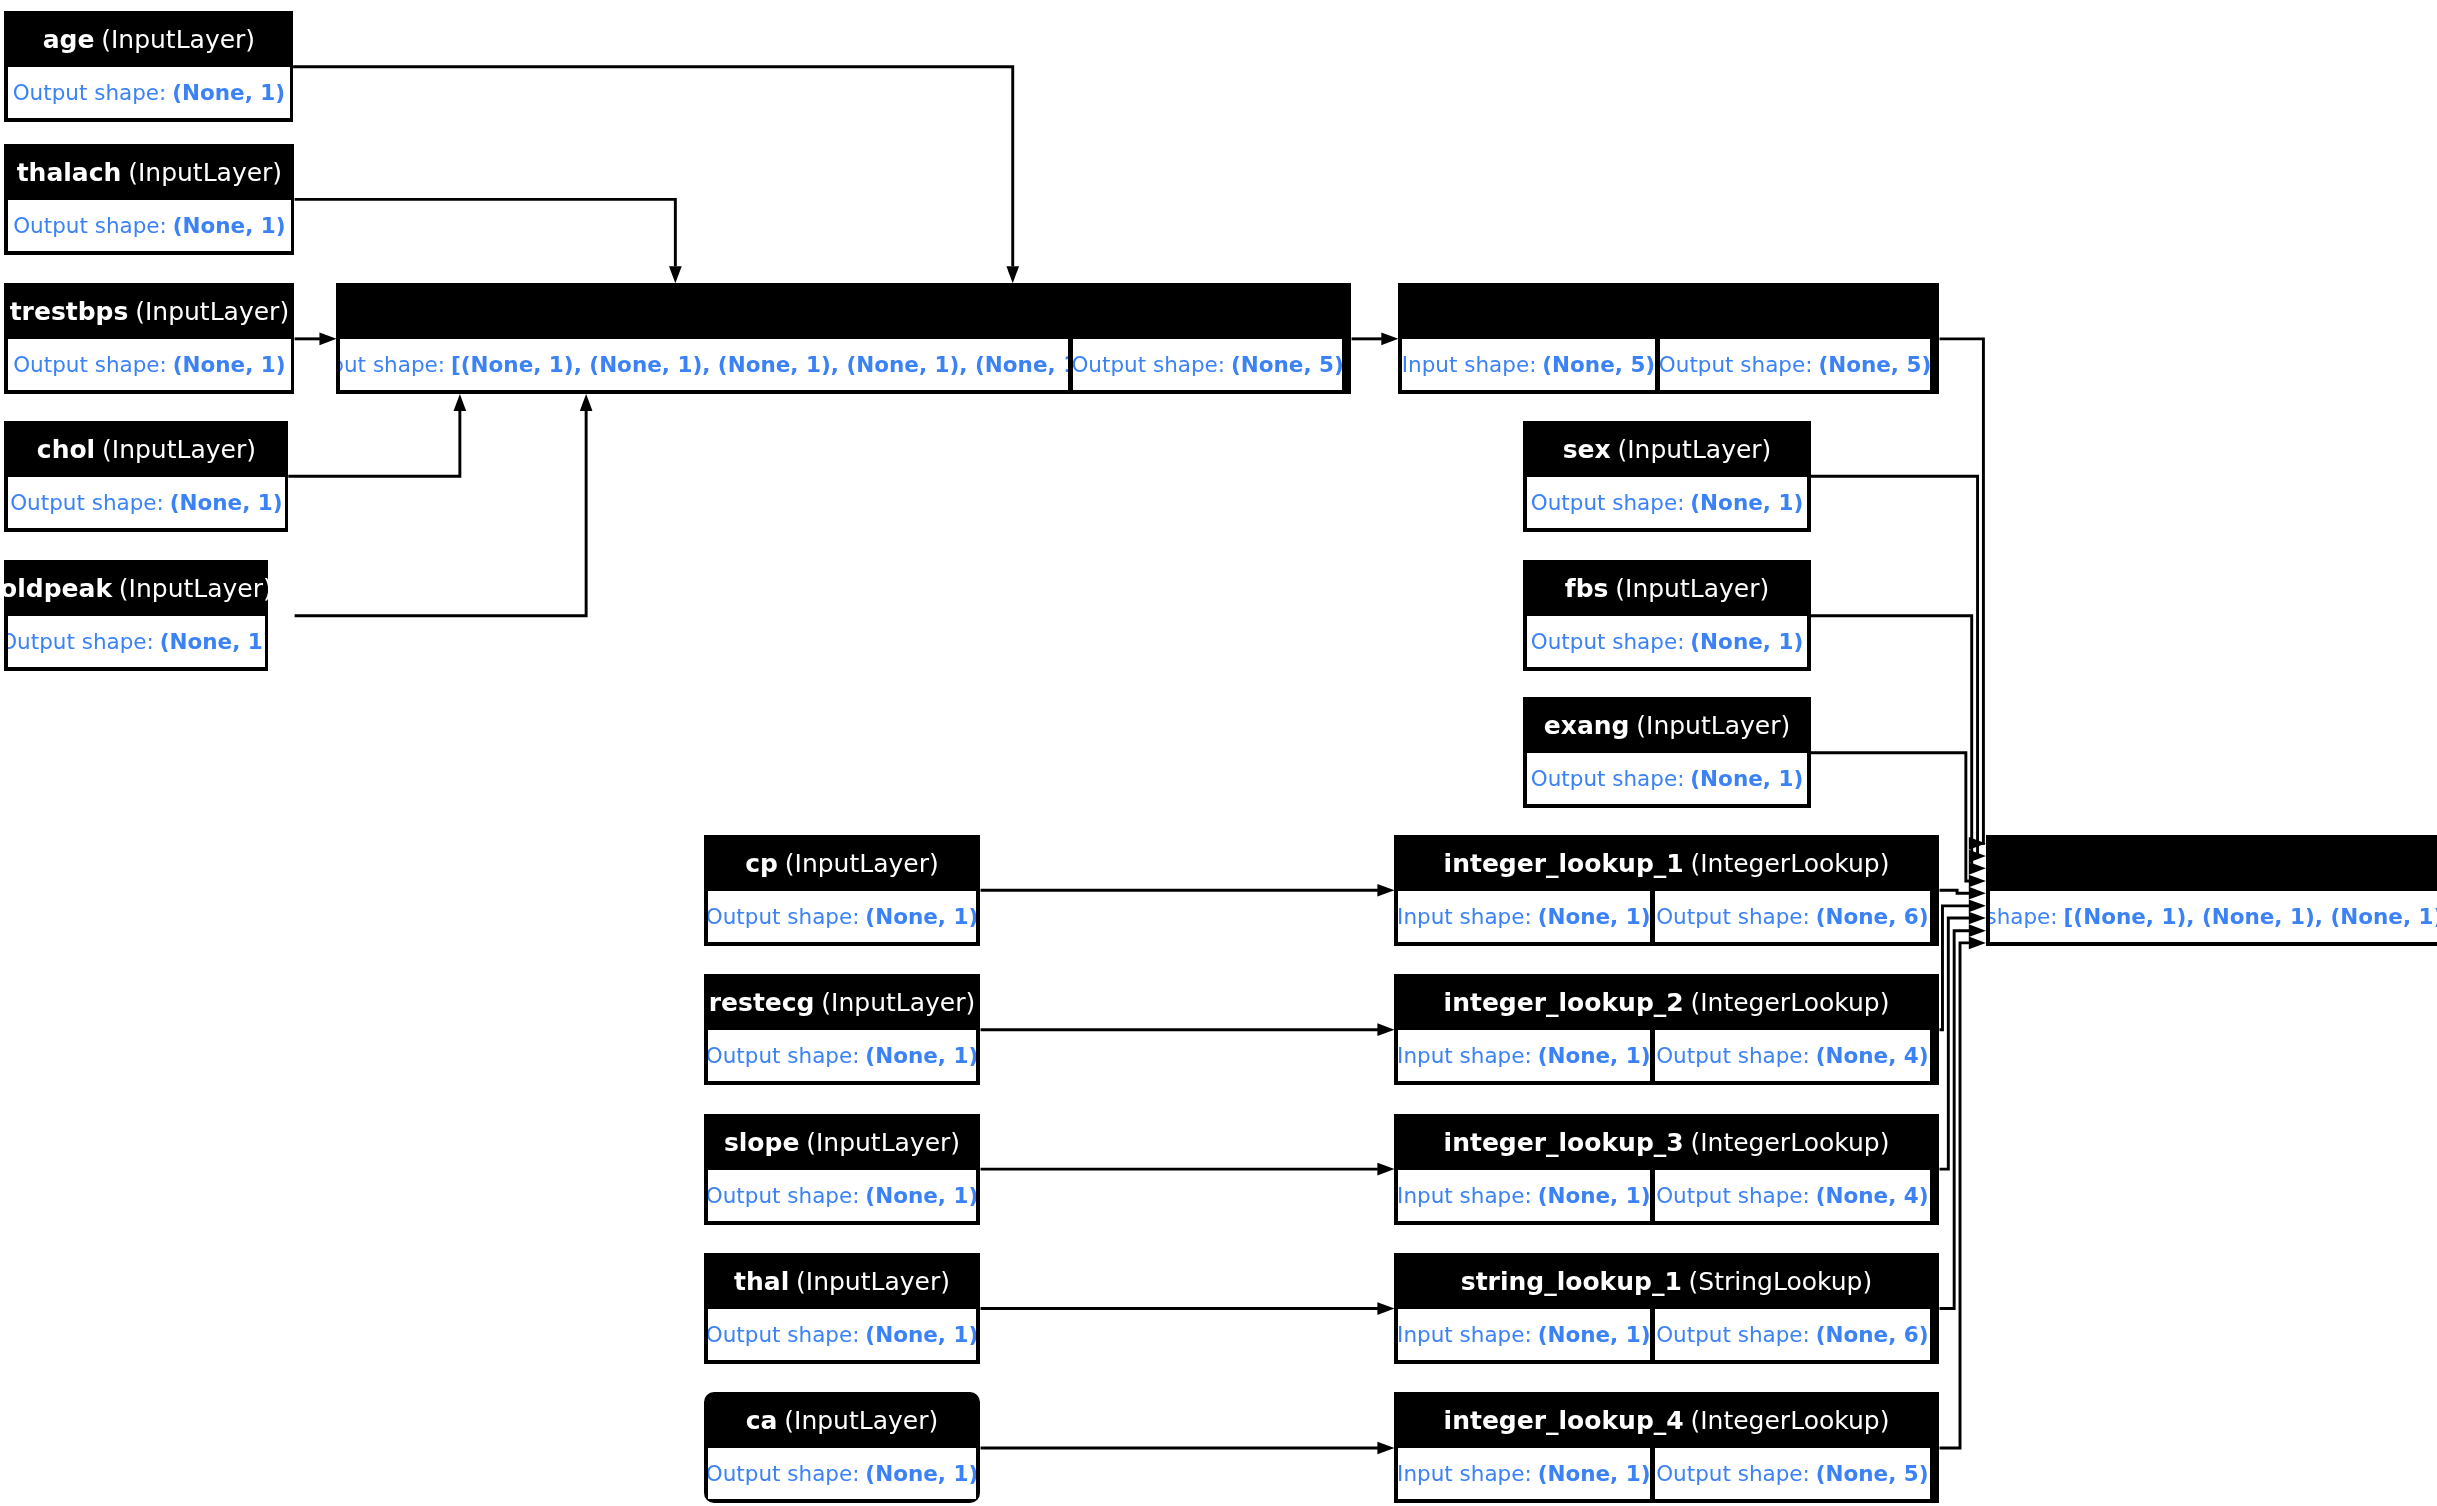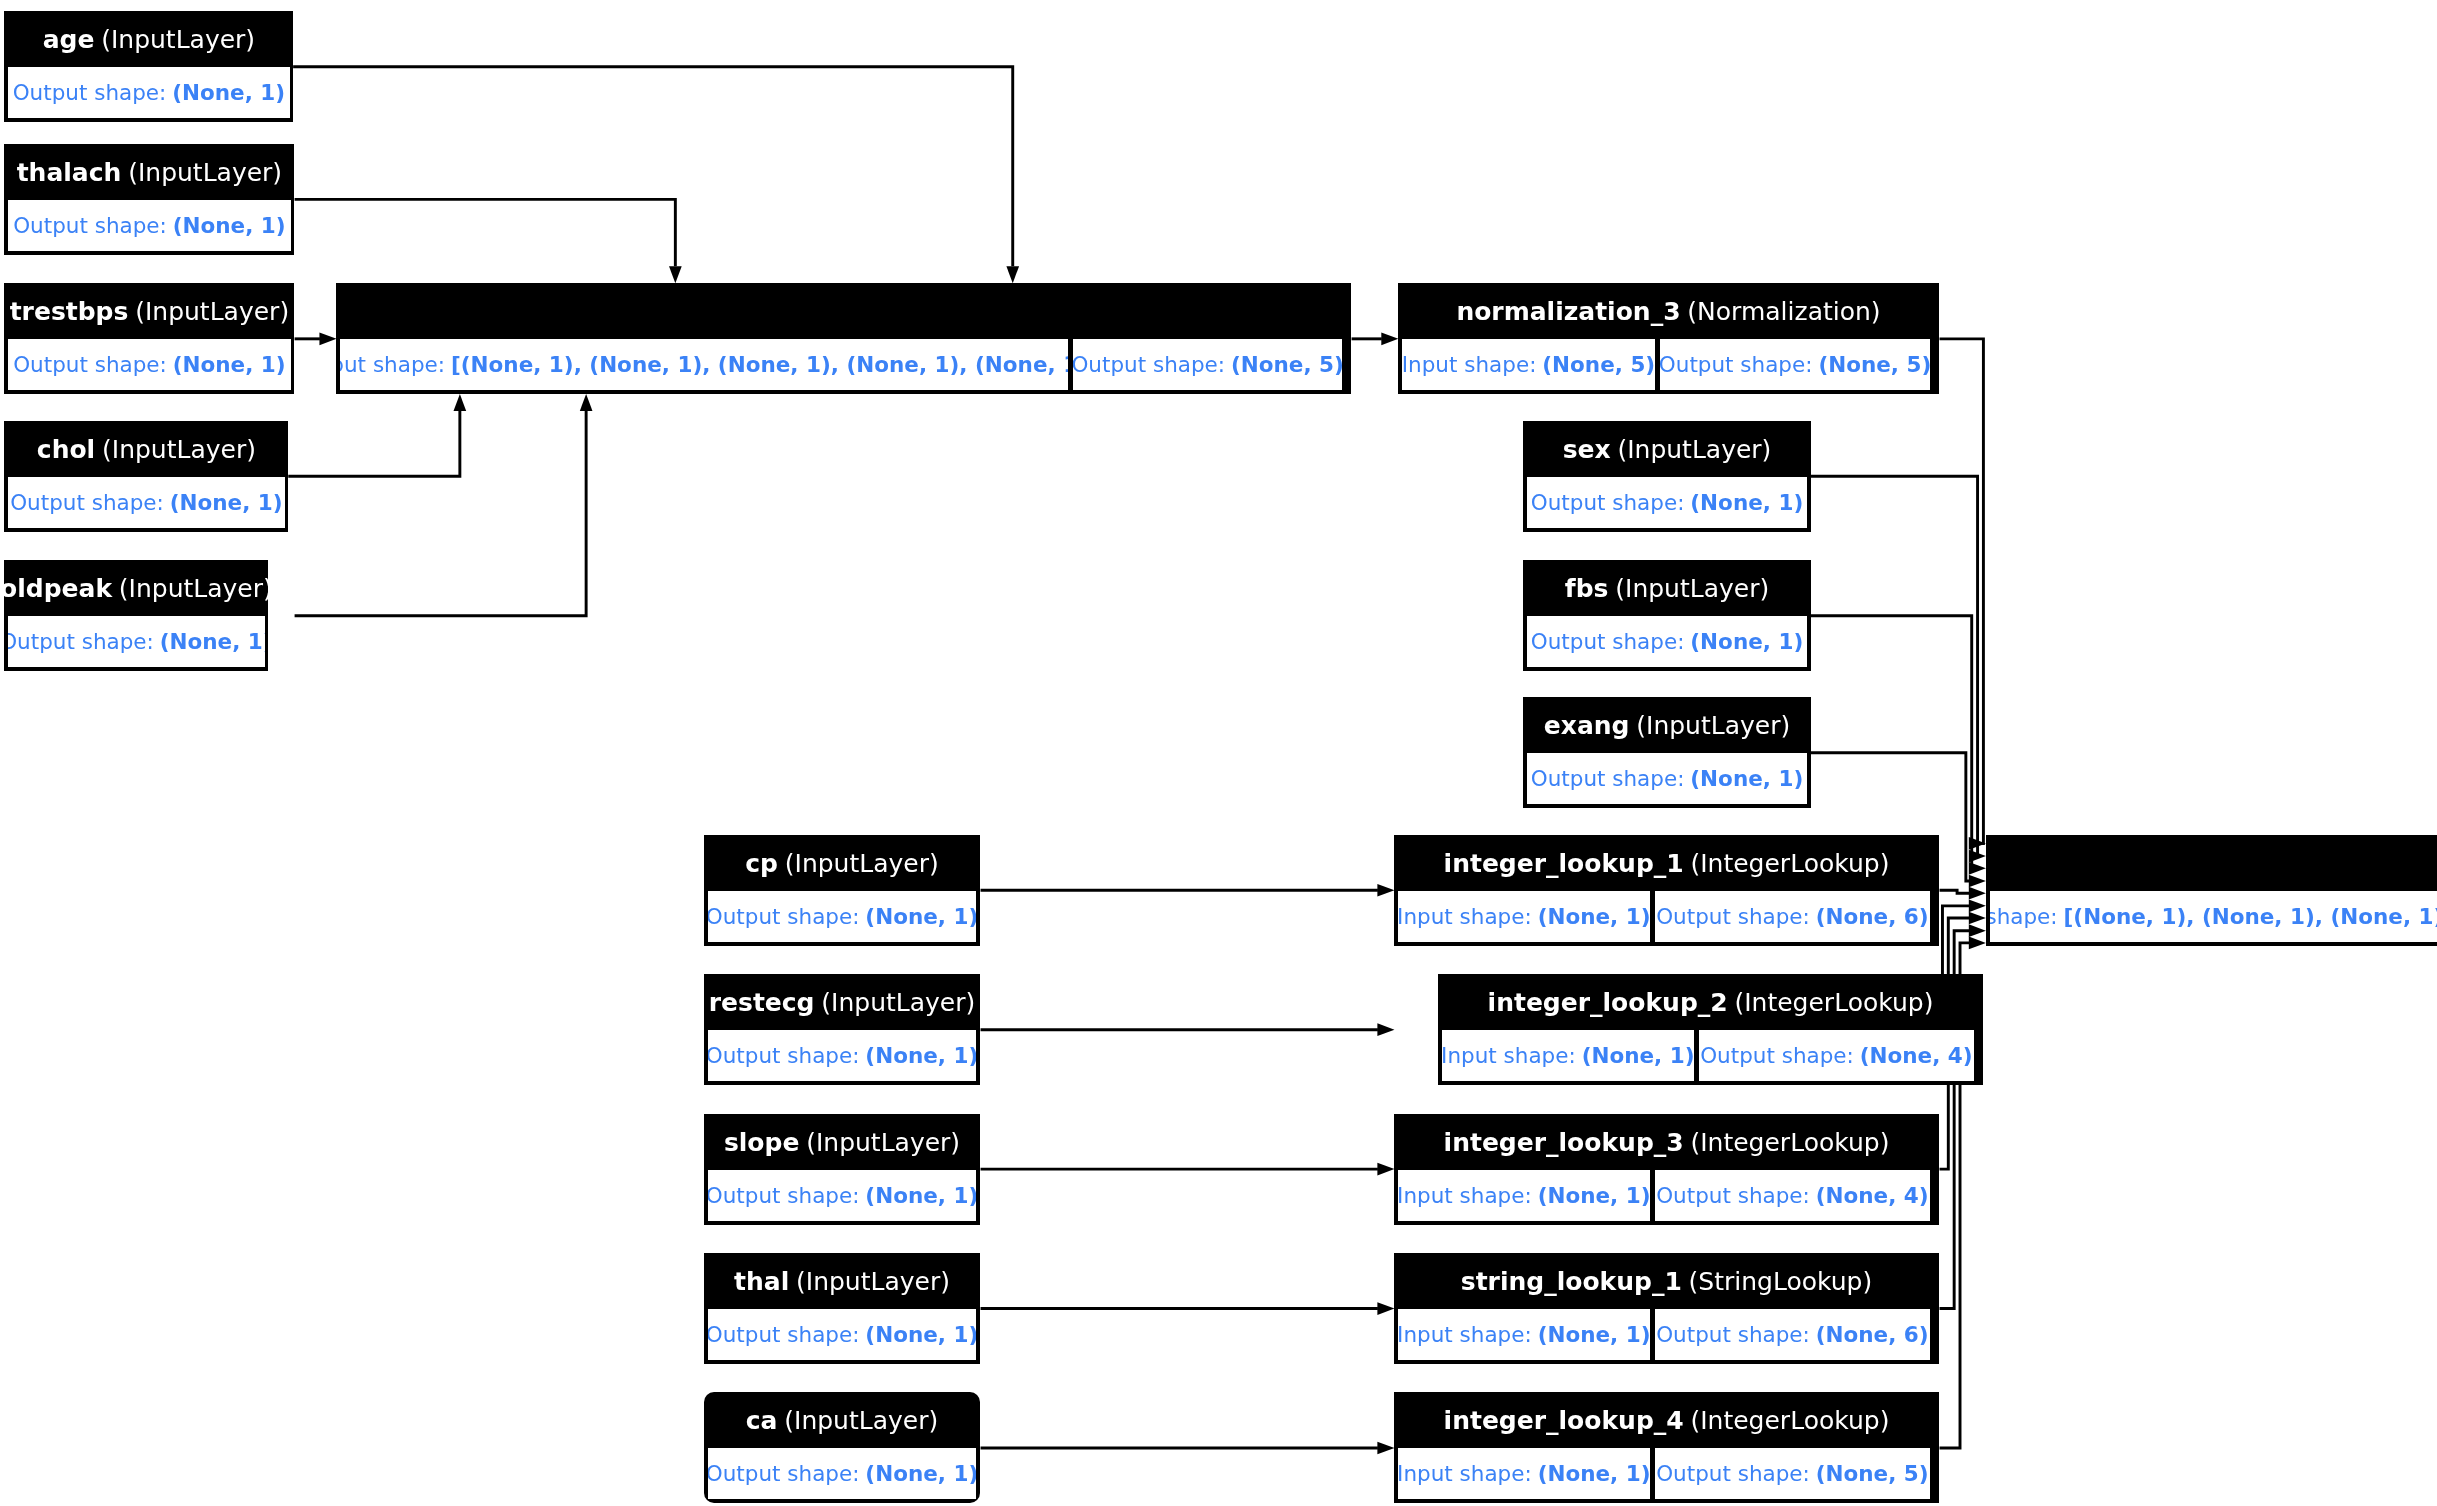--- a/index.html
+++ b/index.html
@@ -173,24 +173,20 @@
           <span class="lb">Input shape:</span>
           <span class="vl">[(None, 1), (None, 1), (None, 1), (None, 1), (None, 1)]</span>
         </div>
         <div class="cell" style="flex: 0 0 calc(27.2% - 4.9px);">
           <span class="lb">Output shape:</span>
           <span class="vl">(None, 5)</span>
         </div>
       </div>
     </div>
     <div class="node" style="left: 1398px; top: 283px; width: 541px; height: 111px;">
-      <div class="node-title">
-        <span class="nm">normalization_3</span>
-        <span class="cls">(Normalization)</span>
-      </div>
       <div class="node-body">
         <div class="cell" style="flex: 0 0 calc(48.4% - 4.9px);">
           <span class="lb">Input shape:</span>
           <span class="vl">(None, 5)</span>
         </div>
         <div class="cell" style="flex: 0 0 calc(51.6% - 4.9px);">
           <span class="lb">Output shape:</span>
           <span class="vl">(None, 5)</span>
         </div>
       </div>
@@ -300,21 +296,21 @@
         <div class="cell" style="flex: 0 0 calc(47.8% - 4.9px);">
           <span class="lb">Input shape:</span>
           <span class="vl">(None, 1)</span>
         </div>
         <div class="cell" style="flex: 0 0 calc(52.2% - 4.9px);">
           <span class="lb">Output shape:</span>
           <span class="vl">(None, 6)</span>
         </div>
       </div>
     </div>
-    <div class="node" style="left: 1394px; top: 974px; width: 545px; height: 111px; margin-left: 44px;">
+    <div class="node" style="left: 1394px; top: 974px; width: 545px; height: 111px;">
       <div class="node-title">
         <span class="nm">integer_lookup_2</span>
         <span class="cls">(IntegerLookup)</span>
       </div>
       <div class="node-body">
         <div class="cell" style="flex: 0 0 calc(47.8% - 4.9px);">
           <span class="lb">Input shape:</span>
           <span class="vl">(None, 1)</span>
         </div>
         <div class="cell" style="flex: 0 0 calc(52.2% - 4.9px);">

